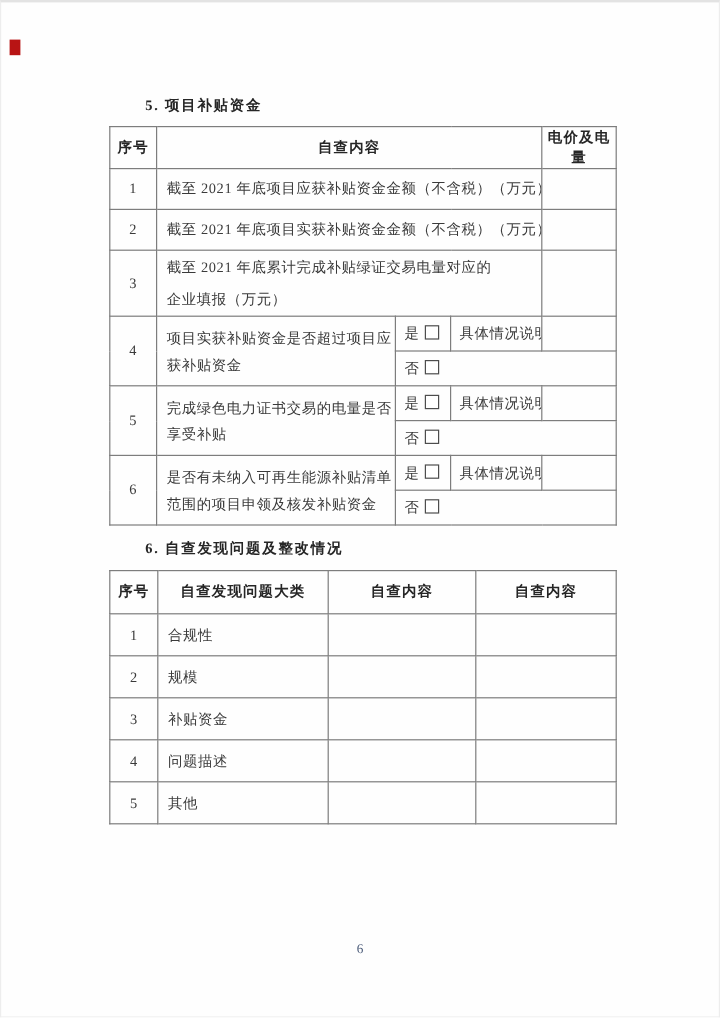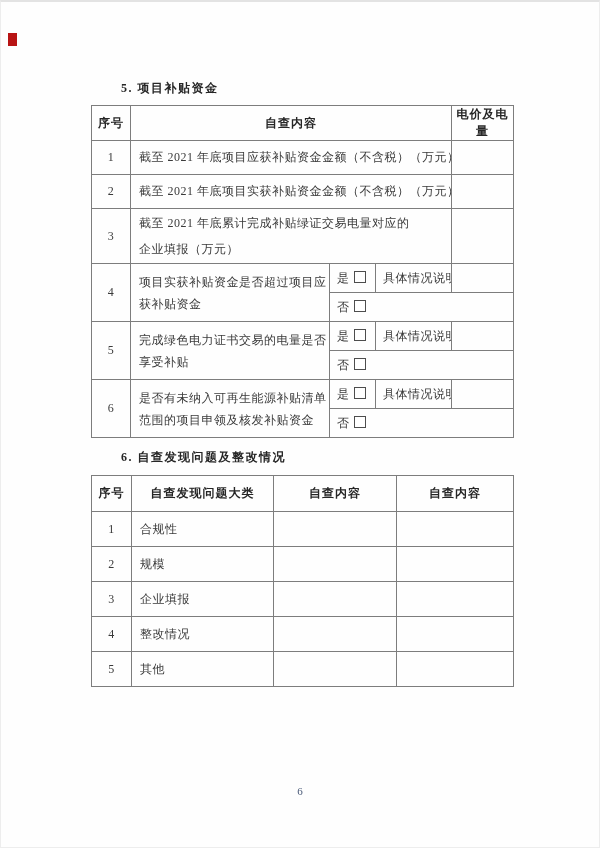--- a/index.html
+++ b/index.html
@@ -142,27 +142,27 @@
       <td></td>
     </tr>
     <tr class="h34">
       <td class="idx">2</td>
       <td class="txt">规模</td>
       <td></td>
       <td></td>
     </tr>
     <tr class="h34">
       <td class="idx">3</td>
-      <td class="txt">企业填报</td>
+      <td class="txt">补贴资金</td>
       <td></td>
       <td></td>
     </tr>
     <tr class="h34">
       <td class="idx">4</td>
-      <td class="txt">整改情况</td>
+      <td class="txt">问题描述</td>
       <td></td>
       <td></td>
     </tr>
     <tr class="h34">
       <td class="idx">5</td>
       <td class="txt">其他</td>
       <td></td>
       <td></td>
     </tr>
   </tbody>

